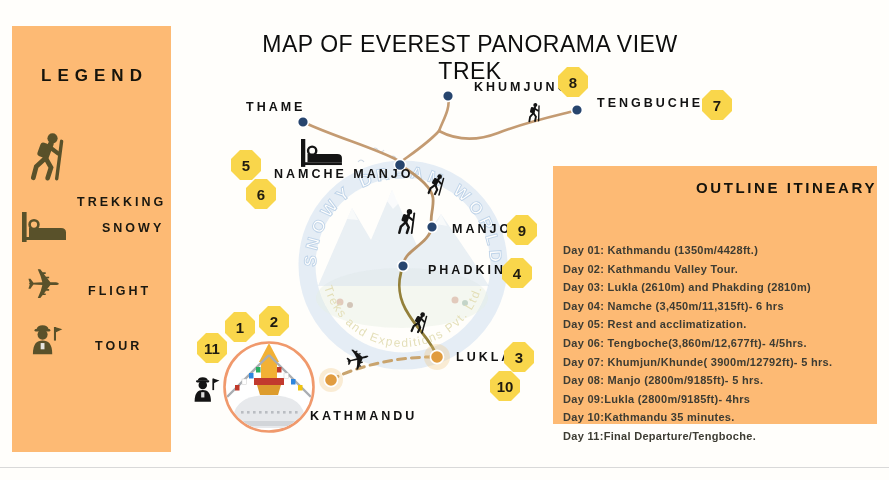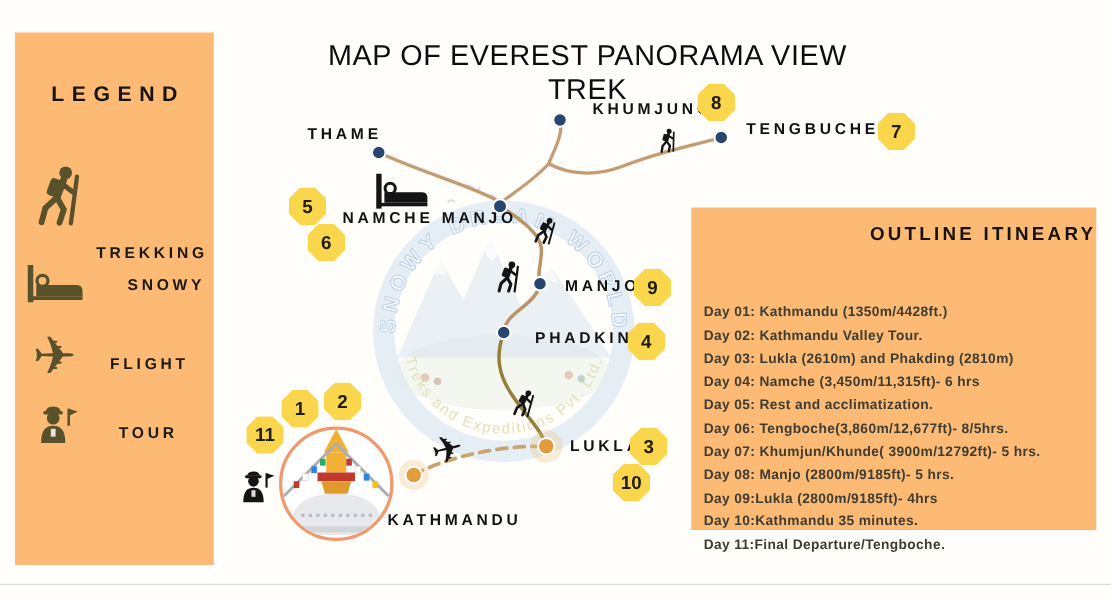--- a/index.html
+++ b/index.html
@@ -215,21 +215,21 @@
   </div>
 
   <div class="panel itin-panel">
     <div class="itin-heading">OUTLINE ITINEARY</div>
     <div class="itin-days">
       <div class="itin-day">Day 01: Kathmandu  (1350m/4428ft.)</div>
       <div class="itin-day">Day 02:  Kathmandu Valley Tour.</div>
       <div class="itin-day">Day 03:  Lukla (2610m) and Phakding (2810m)</div>
       <div class="itin-day">Day 04: Namche (3,450m/11,315ft)- 6 hrs</div>
       <div class="itin-day">Day 05: Rest and acclimatization.</div>
-      <div class="itin-day">Day 06: Tengboche(3,860m/12,677ft)- 8/5hrs.</div>
+      <div class="itin-day">Day 06: Tengboche(3,860m/12,677ft)- 4/5hrs.</div>
       <div class="itin-day">Day 07: Khumjun/Khunde( 3900m/12792ft)- 5 hrs.</div>
       <div class="itin-day">Day 08: Manjo (2800m/9185ft)- 5 hrs.</div>
       <div class="itin-day">Day 09:Lukla (2800m/9185ft)- 4hrs</div>
       <div class="itin-day">Day 10:Kathmandu 35 minutes.</div>
       <div class="itin-day">Day 11:Final Departure/Tengboche.</div>
     </div>
   </div>
 
   <div class="loc-label" style="left:246px;top:100px;">THAME</div>
   <div class="loc-label" style="left:474px;top:80px;">KHUMJUNG</div>

